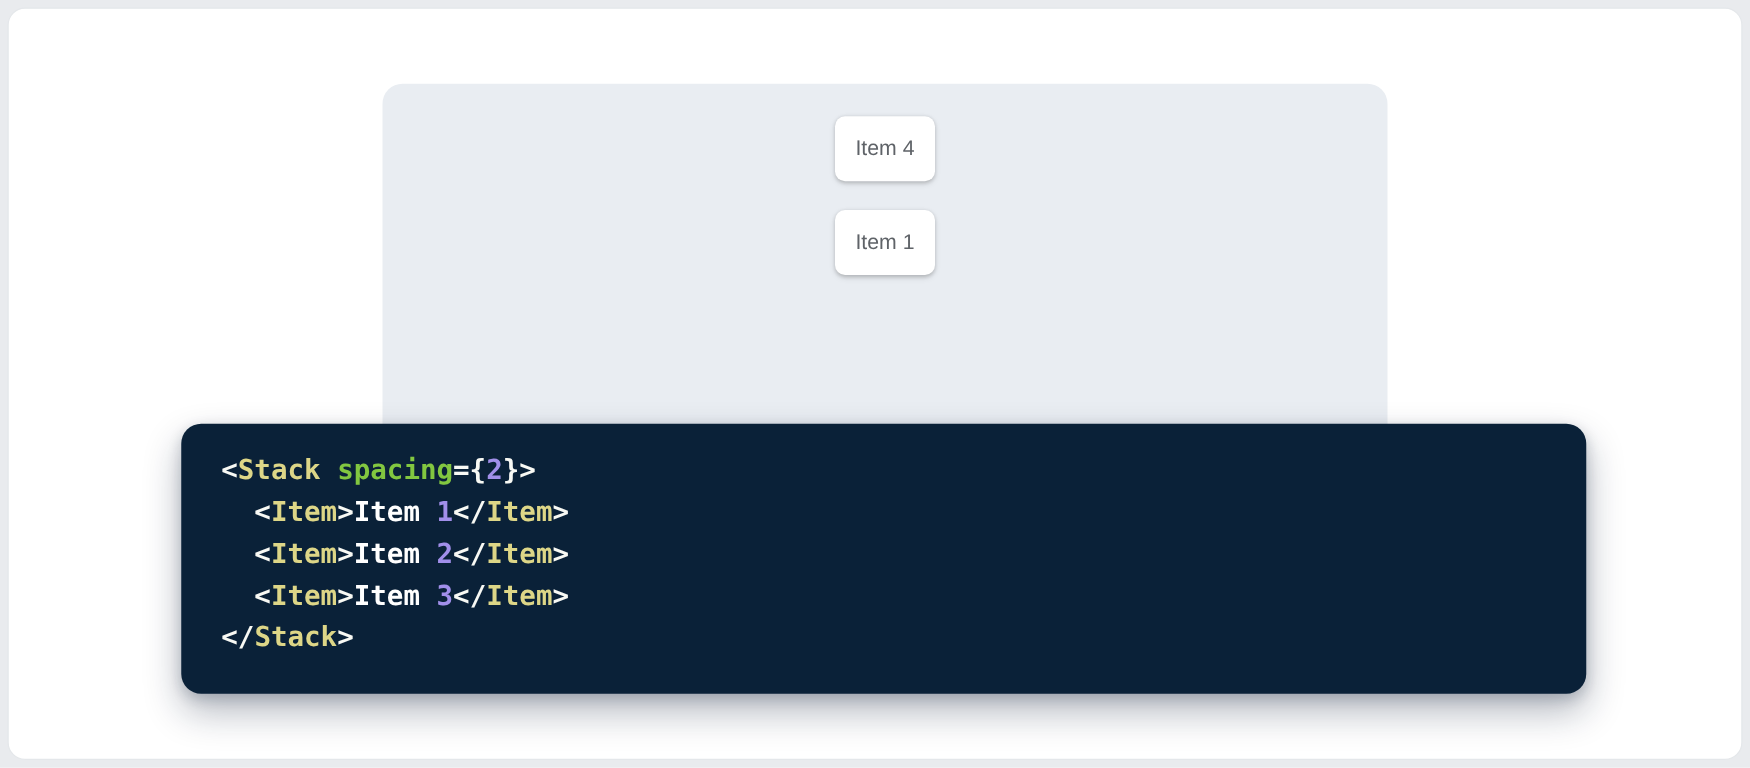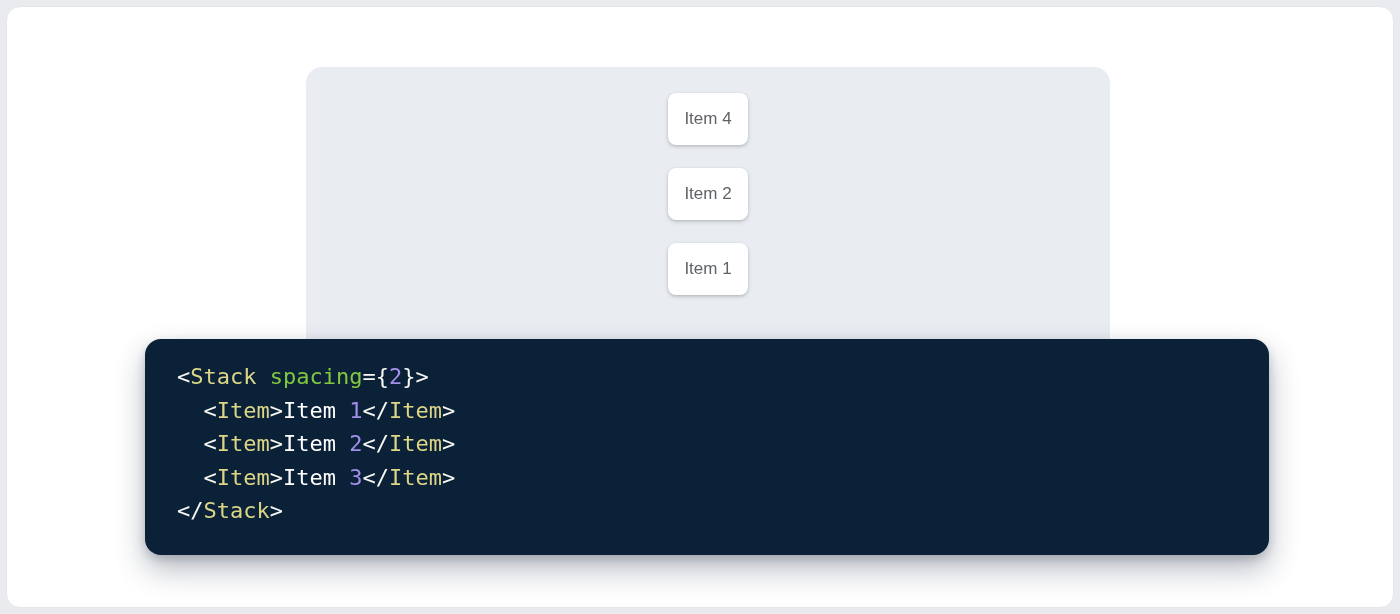--- a/index.html
+++ b/index.html
@@ -61,33 +61,30 @@
     box-shadow: 0 14px 30px rgba(12, 28, 52, 0.30), 0 4px 10px rgba(12, 28, 52, 0.18);
     padding: 21px 32px 25px 32px;
     overflow: hidden;
   }
   .code-block pre {
     font-family: "DejaVu Sans Mono", "Liberation Mono", monospace;
     font-size: 22px;
     line-height: 33.5px;
     white-space: pre;
   }
-  .code-line { white-space: pre; }
+  .code-line { white-space: pre; font-weight: bold; }
 </style>
 </head>
 <body>
 
 <div class="frame">
   <div class="demo-panel">
     <div class="stack" id="stack-container">
         <div class="item-card">
           <span>Item 4</span>
-        </div>
-        <div class="item-card">
-          <span>Item 2</span>
         </div>
         <div class="item-card">
           <span>Item 1</span>
         </div>
       </div>
   </div>
   <div class="code-block">
     <pre id="code-pre"><div class="code-line"><span style="color: rgb(248, 249, 244);">&lt;</span><span style="color: rgb(221, 214, 135);">Stack</span><span style="color: rgb(255, 255, 255);"> </span><span style="color: rgb(130, 199, 64);">spacing</span><span style="color: rgb(248, 249, 244);">={</span><span style="color: rgb(161, 143, 234);">2</span><span style="color: rgb(248, 249, 244);">}&gt;</span></div><div class="code-line"><span style="color: rgb(248, 249, 244);">  &lt;</span><span style="color: rgb(221, 214, 135);">Item</span><span style="color: rgb(248, 249, 244);">&gt;</span><span style="color: rgb(255, 255, 255);">Item </span><span style="color: rgb(161, 143, 234);">1</span><span style="color: rgb(248, 249, 244);">&lt;/</span><span style="color: rgb(221, 214, 135);">Item</span><span style="color: rgb(248, 249, 244);">&gt;</span></div><div class="code-line"><span style="color: rgb(248, 249, 244);">  &lt;</span><span style="color: rgb(221, 214, 135);">Item</span><span style="color: rgb(248, 249, 244);">&gt;</span><span style="color: rgb(255, 255, 255);">Item </span><span style="color: rgb(161, 143, 234);">2</span><span style="color: rgb(248, 249, 244);">&lt;/</span><span style="color: rgb(221, 214, 135);">Item</span><span style="color: rgb(248, 249, 244);">&gt;</span></div><div class="code-line"><span style="color: rgb(248, 249, 244);">  &lt;</span><span style="color: rgb(221, 214, 135);">Item</span><span style="color: rgb(248, 249, 244);">&gt;</span><span style="color: rgb(255, 255, 255);">Item </span><span style="color: rgb(161, 143, 234);">3</span><span style="color: rgb(248, 249, 244);">&lt;/</span><span style="color: rgb(221, 214, 135);">Item</span><span style="color: rgb(248, 249, 244);">&gt;</span></div><div class="code-line"><span style="color: rgb(248, 249, 244);">&lt;/</span><span style="color: rgb(221, 214, 135);">Stack</span><span style="color: rgb(248, 249, 244);">&gt;</span></div></pre>
   </div>
 </div>

